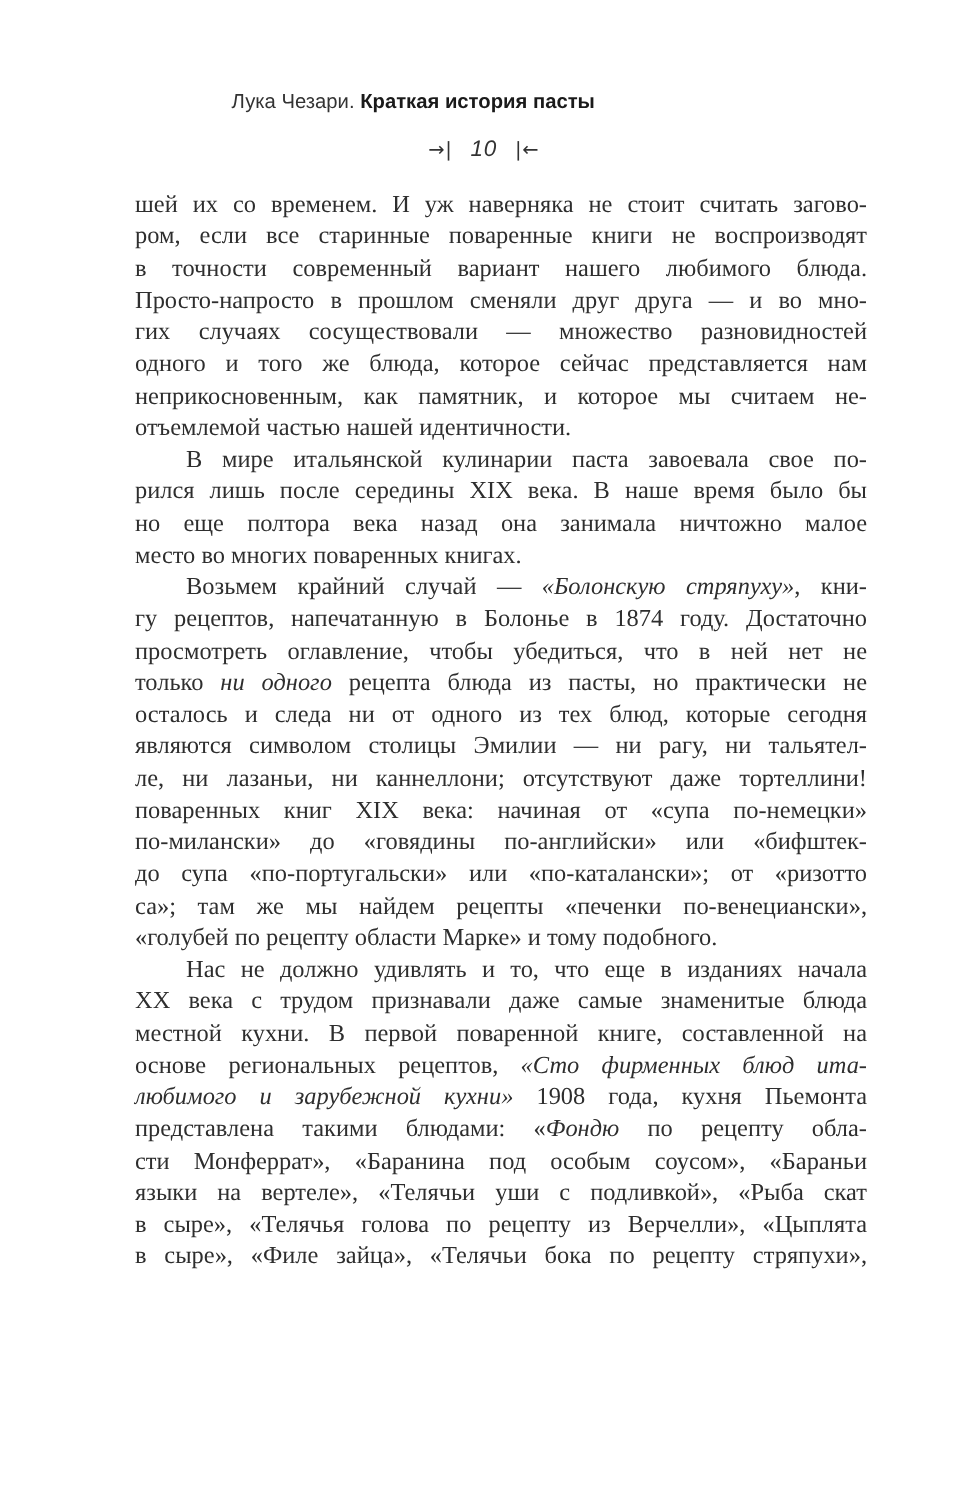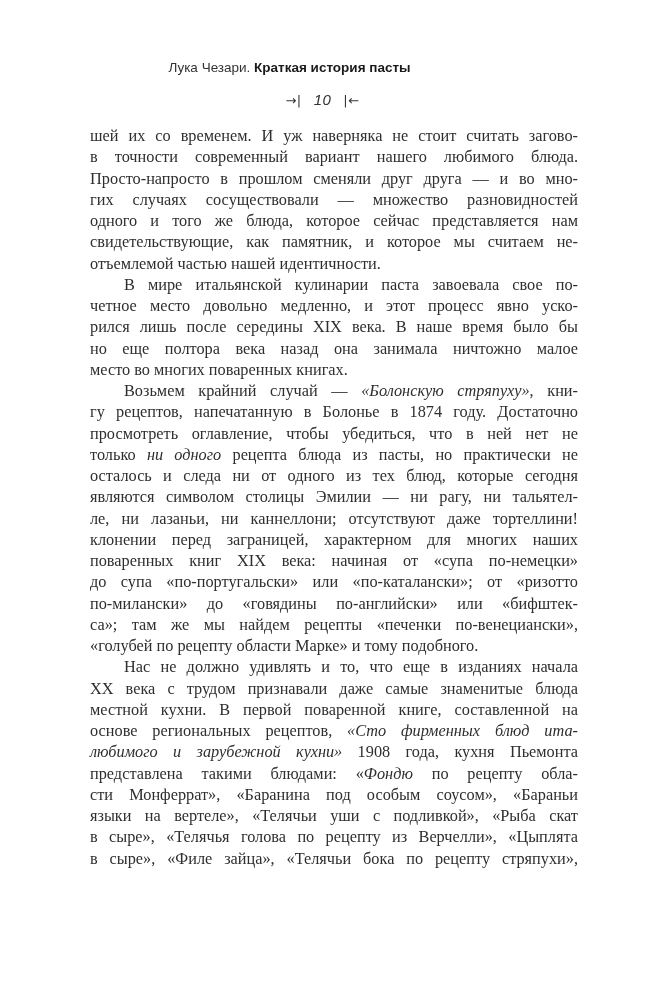--- a/index.html
+++ b/index.html
@@ -17,21 +17,20 @@
     .running-head {
       position: absolute;
       top: 60px;
       left: 0;
       width: 551px;
       text-align: center;
       font-family: "Liberation Sans", sans-serif;
       font-size: 13.5px;
       color: #333333;
       white-space: nowrap;
-      padding-left: 14px;
     }
     .running-head .author { font-weight: normal; }
     .running-head .title { font-weight: bold; color: #1a1a1a; }
     .folio {
       position: absolute;
       top: 91px;
       left: 0;
       width: 645px;
       text-align: center;
       font-family: "DejaVu Sans", sans-serif;
@@ -82,46 +81,45 @@
 
 <div class="folio">
   <span class="arrow">→|</span>
   <span class="num">10</span>
   <span class="arrow">|←</span>
 </div>
 
 <div class="page-body" id="page-body">
     <p>
       <span class="line">шей их со временем. И уж наверняка не стоит считать загово-</span>
+      <span class="line">ром, если все старинные поваренные книги не воспроизводят</span>
       <span class="line">в точности современный вариант нашего любимого блюда.</span>
       <span class="line">Просто-напросто в прошлом сменяли друг друга — и во мно-</span>
       <span class="line">гих случаях сосуществовали — множество разновидностей</span>
       <span class="line">одного и того же блюда, которое сейчас представляется нам</span>
-      <span class="line">свидетельствующие, как памятник, и которое мы считаем не-</span>
+      <span class="line">неприкосновенным, как памятник, и которое мы считаем не-</span>
       <span class="line last">отъемлемой частью нашей идентичности.</span>
     </p>
     <p>
       <span class="line indent">В мире итальянской кулинарии паста завоевала свое по-</span>
-      <span class="line">четное место довольно медленно, и этот процесс явно уско-</span>
       <span class="line">рился лишь после середины XIX века. В наше время было бы</span>
       <span class="line">но еще полтора века назад она занимала ничтожно малое</span>
       <span class="line last">место во многих поваренных книгах.</span>
     </p>
     <p>
       <span class="line indent">Возьмем крайний случай — <em>«Болонскую стряпуху»</em>, кни-</span>
       <span class="line">гу рецептов, напечатанную в Болонье в 1874 году. Достаточно</span>
       <span class="line">просмотреть оглавление, чтобы убедиться, что в ней нет не</span>
       <span class="line">только <em>ни одного</em> рецепта блюда из пасты, но практически не</span>
       <span class="line">осталось и следа ни от одного из тех блюд, которые сегодня</span>
       <span class="line">являются символом столицы Эмилии — ни рагу, ни тальятел-</span>
       <span class="line">ле, ни лазаньи, ни каннеллони; отсутствуют даже тортеллини!</span>
-      <span class="line">клонении перед заграницей, характерном для многих наших</span>
       <span class="line">поваренных книг XIX века: начиная от «супа по-немецки»</span>
+      <span class="line">по-милански» до «говядины по-английски» или «бифштек-</span>
       <span class="line">до супа «по-португальски» или «по-каталански»; от «ризотто</span>
-      <span class="line">по-милански» до «говядины по-английски» или «бифштек-</span>
       <span class="line">са»; там же мы найдем рецепты «печенки по-венециански»,</span>
       <span class="line last">«голубей по рецепту области Марке» и тому подобного.</span>
     </p>
     <p>
       <span class="line indent">Нас не должно удивлять и то, что еще в изданиях начала</span>
       <span class="line">XX века с трудом признавали даже самые знаменитые блюда</span>
       <span class="line">местной кухни. В первой поваренной книге, составленной на</span>
       <span class="line">основе региональных рецептов, <em>«Сто фирменных блюд ита-</em></span>
       <span class="line"><em>любимого и зарубежной кухни»</em> 1908 года, кухня Пьемонта</span>
       <span class="line">представлена такими блюдами: «<em>Фондю</em> по рецепту обла-</span>

